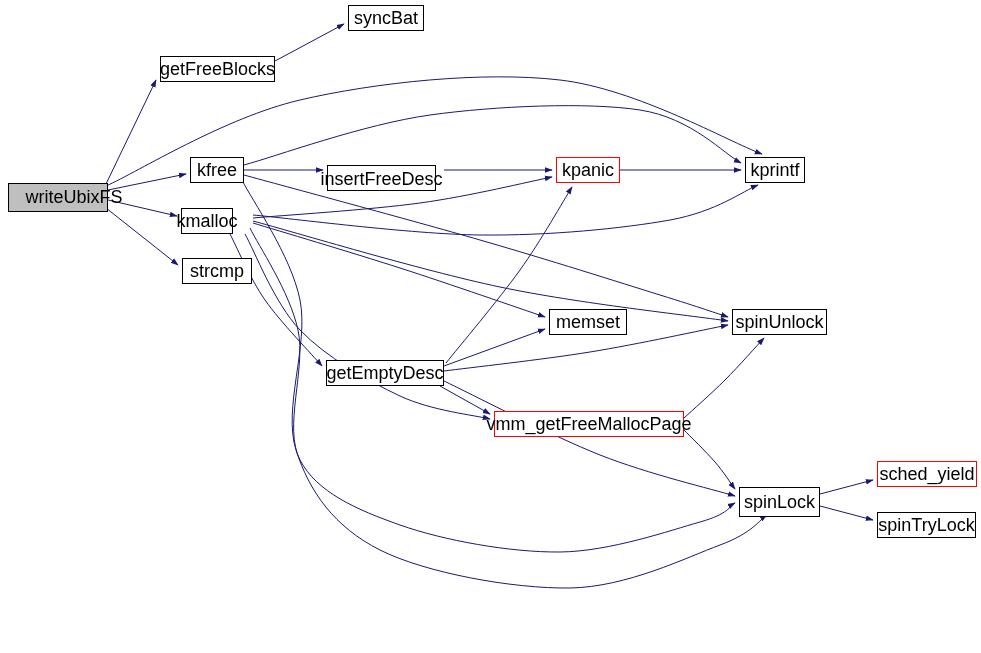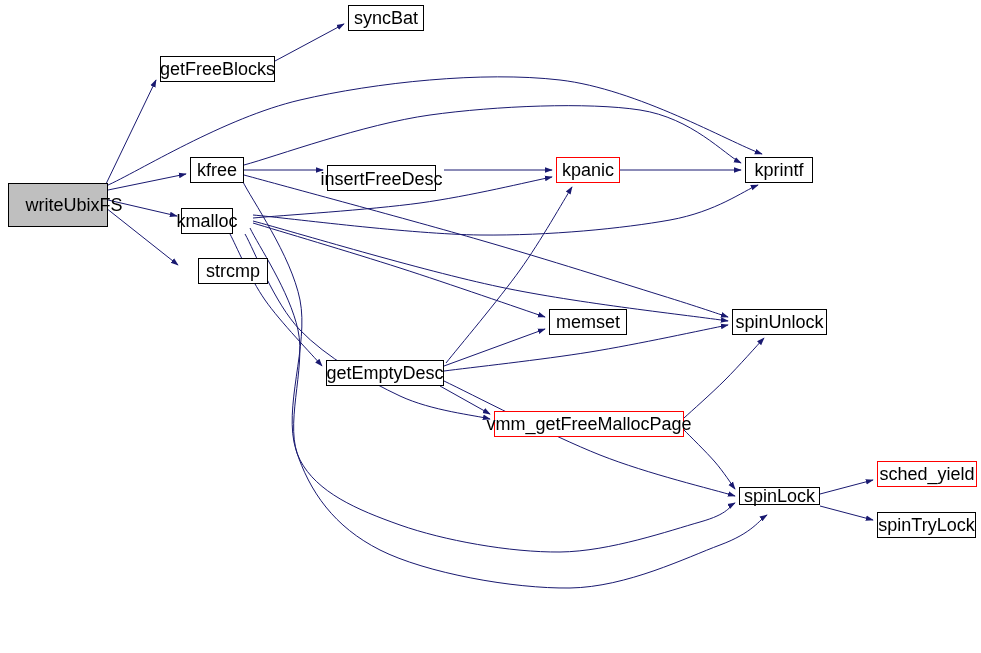--- a/index.html
+++ b/index.html
@@ -52,60 +52,60 @@
       <path class="edge" d="M446,363 C458.3333333333333,347.5 499,299.3333333333333 520,270 C541,240.66666666666666 563.3333333333334,200.83333333333334 572,187" marker-end="url(#arrowhead)"></path>
       <path class="edge" d="M444,366 L545,329" marker-end="url(#arrowhead)"></path>
       <path class="edge" d="M444,371 C468.3333333333333,367.8333333333333 542.6666666666666,359.6666666666667 590,352 C637.3333333333334,344.3333333333333 705,329.5 728,325" marker-end="url(#arrowhead)"></path>
       <path class="edge" d="M440,386 L490,414" marker-end="url(#arrowhead)"></path>
       <path class="edge" d="M444,381 C470,393.3333333333333 551.5,435.8333333333333 600,455 C648.5,474.1666666666667 712.5,489.1666666666667 735,496" marker-end="url(#arrowhead)"></path>
       <path class="edge" d="M684,430 C689.1666666666666,435.3333333333333 706.5,452.1666666666667 715,462 C723.5,471.8333333333333 731.6666666666666,484.5 735,489" marker-end="url(#arrowhead)"></path>
       <path class="edge" d="M684,418 C690.8333333333334,411.6666666666667 711.6666666666666,393.3333333333333 725,380 C738.3333333333334,366.6666666666667 757.5,345 764,338" marker-end="url(#arrowhead)"></path>
       <path class="edge" d="M820,494 L873,480" marker-end="url(#arrowhead)"></path>
       <path class="edge" d="M820,506 L873,520" marker-end="url(#arrowhead)"></path>
     </svg>
-    <div class="node root" style="left: 8px; top: 183px; width: 100px; height: 44px; padding-left: 32px;">
+    <div class="node root" style="left: 8px; top: 183px; width: 100px; height: 29px; padding-left: 32px;">
       <span>writeUbixFS</span>
     </div>
     <div class="node normal" style="left: 160px; top: 56px; width: 115px; height: 26px;">
       <span>getFreeBlocks</span>
     </div>
     <div class="node normal" style="left: 348px; top: 5px; width: 76px; height: 26px;">
       <span>syncBat</span>
     </div>
     <div class="node normal" style="left: 190px; top: 157px; width: 54px; height: 26px;">
       <span>kfree</span>
     </div>
     <div class="node normal" style="left: 181px; top: 208px; width: 52px; height: 26px;">
       <span>kmalloc</span>
     </div>
-    <div class="node normal" style="left: 182px; top: 258px; width: 70px; height: 26px; margin-left: 16px;">
+    <div class="node normal" style="left: 182px; top: 258px; width: 70px; height: 26px;">
       <span>strcmp</span>
     </div>
     <div class="node normal" style="left: 327px; top: 165px; width: 109px; height: 26px; align-items: flex-end;">
       <span>insertFreeDesc</span>
     </div>
     <div class="node truncated" style="left: 556px; top: 157px; width: 64px; height: 26px; justify-content: center;">
       <span>kpanic</span>
     </div>
-    <div class="node normal" style="left: 745px; top: 157px; width: 68px; height: 26px;">
+    <div class="node normal" style="left: 745px; top: 157px; width: 60px; height: 26px;">
       <span>kprintf</span>
     </div>
     <div class="node normal" style="left: 549px; top: 309px; width: 78px; height: 26px;">
       <span>memset</span>
     </div>
     <div class="node normal" style="left: 732px; top: 309px; width: 95px; height: 26px;">
       <span>spinUnlock</span>
     </div>
     <div class="node normal" style="left: 326px; top: 360px; width: 118px; height: 26px;">
       <span>getEmptyDesc</span>
     </div>
     <div class="node truncated" style="left: 494px; top: 411px; width: 190px; height: 26px;">
       <span>vmm_getFreeMallocPage</span>
     </div>
-    <div class="node normal" style="left: 739px; top: 487px; width: 81px; height: 18px;">
+    <div class="node normal" style="left: 739px; top: 487px; width: 81px; height: 30px;">
       <span>spinLock</span>
     </div>
     <div class="node normal" style="left: 877px; top: 512px; width: 99px; height: 26px;">
       <span>spinTryLock</span>
     </div>
     <div class="node truncated" style="left: 877px; top: 461px; width: 100px; height: 26px;">
       <span>sched_yield</span>
     </div>
   </div>
 

